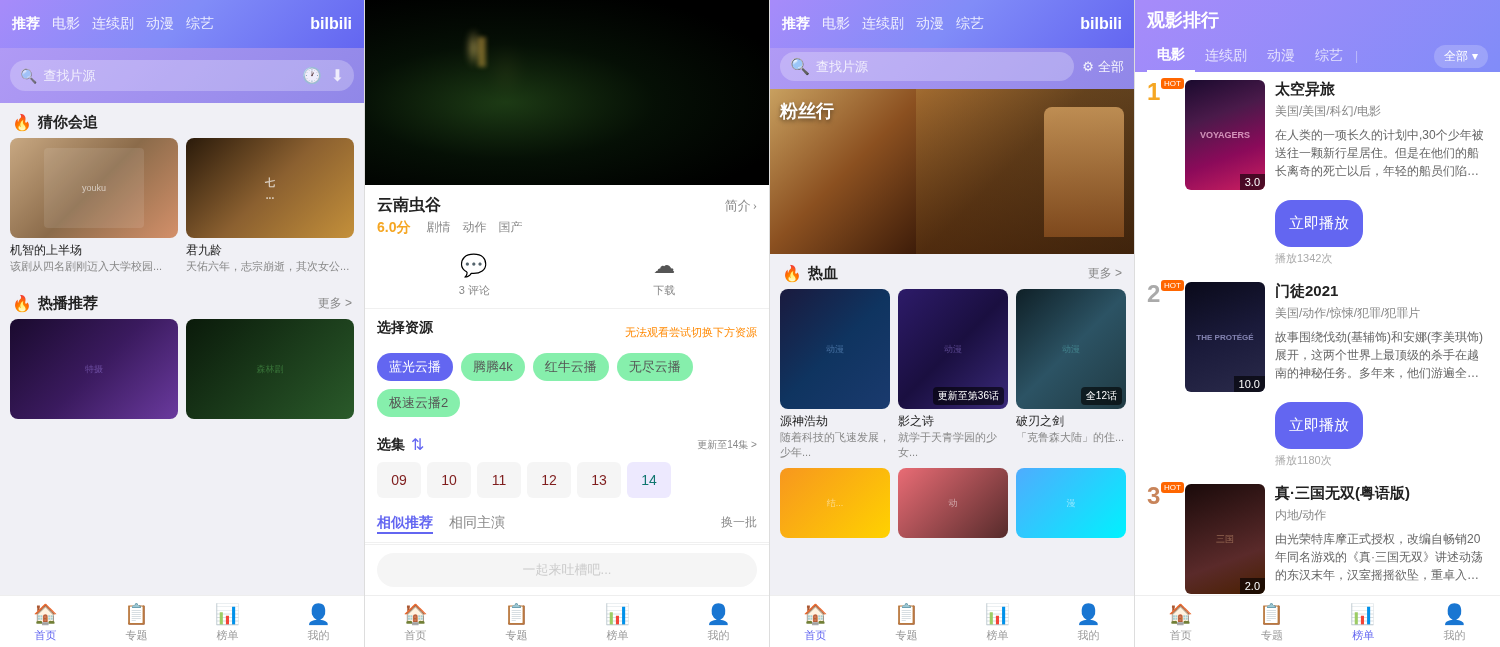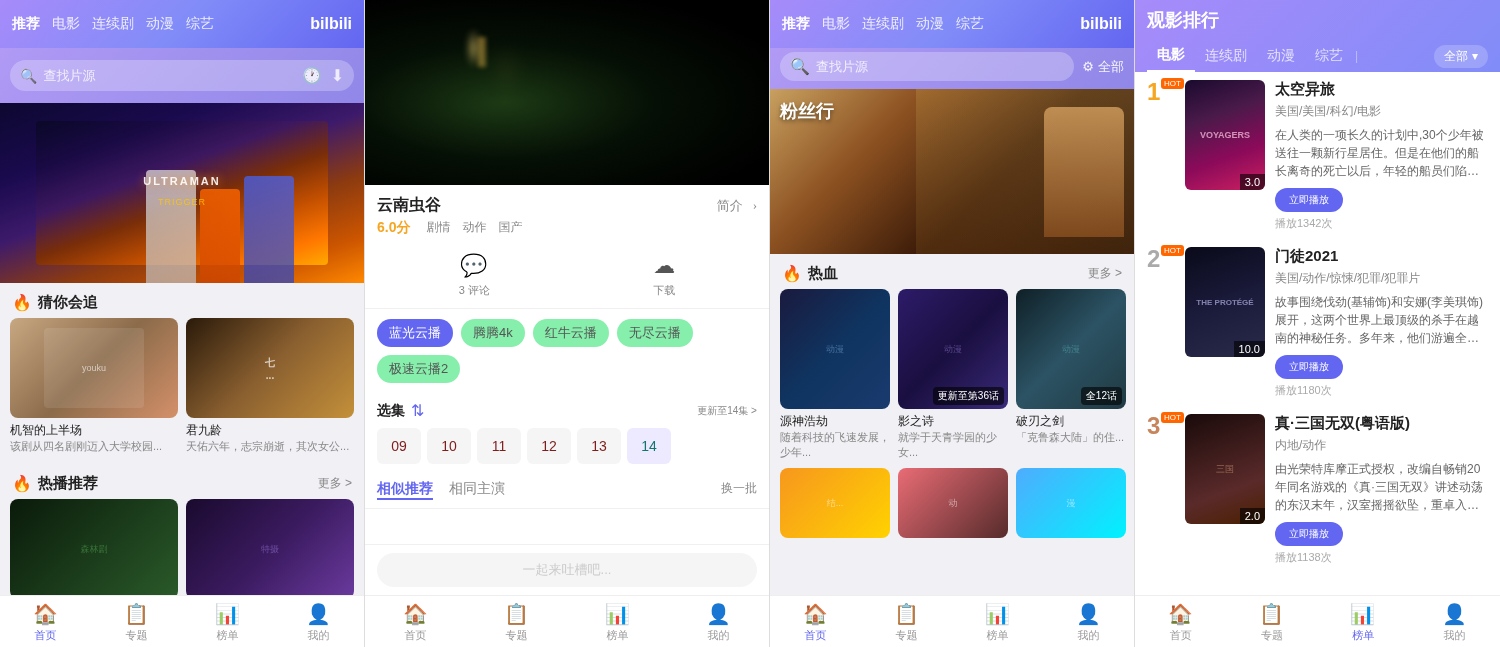--- a/index.html
+++ b/index.html
@@ -259,21 +259,21 @@
     
     .video-info {
       padding: 10px 12px 6px;
     }
     .video-title-row {
       display: flex;
       align-items: center;
       justify-content: space-between;
     }
     .video-title { font-size: 16px; font-weight: bold; color: #222; }
-    .video-intro { color: #888; font-size: 13px; display: flex; align-items: flex-start; gap: 10px; font-family: Liberation Serif, serif; }
+    .video-intro { color: #888; font-size: 13px; display: flex; align-items: flex-start; gap: 2px; font-family: Liberation Serif, serif; }
     .video-rating { color: #f5a623; font-weight: bold; font-size: 14px; margin-right: 4px; }
     .video-tags { display: flex; gap: 12px; margin-top: 3px; }
     .video-tag { font-size: 12px; color: #888; }
 
     .action-row {
       display: flex;
       justify-content: space-around;
       padding: 10px 12px;
       border-bottom: 1px solid #f0f0f0;
     }
@@ -395,24 +395,25 @@
       -webkit-line-clamp: 3;
       -webkit-box-orient: vertical;
       overflow: hidden;
       line-height: 1.5;
       margin-bottom: 8px;
     }
     .rank-play-btn {
       background: #6366f1;
       color: #fff;
       border-radius: 16px;
-      padding: 5px 14px;
-      font-size: 10px;
+      padding: 14px 14px;
+      font-size: 15px;
       display: inline-block;
       cursor: pointer;
+      margin-top: 12px;
     }
     .rank-play-count { font-size: 11px; color: #aaa; margin-top: 4px; }
 
     
     .bg-ultraman { background: linear-gradient(160deg, #0d0830 0%, #1a0a4e 25%, #3d1a6b 45%, #8b3a10 65%, #cc5500 85%, #ff8800 100%); }
     .bg-drama-1 { background: linear-gradient(135deg, #c8a882 0%, #8b6b4a 50%, #d4a06a 100%); }
     .bg-drama-2 { background: linear-gradient(135deg, #2a1a0a 0%, #8b6030 50%, #d4a060 100%); }
 
     .fake-img-inner {
       width: 100%;
@@ -466,37 +467,20 @@
       <span class="search-text">查找片源</span>
       <div class="search-right-icons">
         <span>🕐</span>
         <span>⬇</span>
       </div>
     </div>
   </div>
 
   <div class="panel-content">
 
-    <div class="hero-image">
-      <div class="hero-bg bg-ultraman">
-        <div style="position:absolute;inset:0;overflow:hidden;">
-
-          <div style="position:absolute;top:10%;left:10%;width:80%;height:80%;background:linear-gradient(160deg,#0a0828 0%,#1a0a45 20%,#3d1860 38%,#7a2e08 55%,#c45000 72%,#ff7700 88%,#ffaa00 100%);border-radius:4px;"></div>
-
-          <div style="position:absolute;bottom:0;right:5%;width:55%;height:70%;display:flex;gap:4px;align-items:flex-end;">
-            <div style="width:25%;height:90%;background:linear-gradient(180deg,#e8e8e8 0%,#c0c0c0 100%);border-radius:4px 4px 0 0;opacity:0.7;"></div>
-            <div style="width:20%;height:75%;background:linear-gradient(180deg,#ff6600 0%,#cc4400 100%);border-radius:4px 4px 0 0;opacity:0.8;"></div>
-            <div style="width:25%;height:85%;background:linear-gradient(180deg,#4466ff 0%,#2244cc 100%);border-radius:4px 4px 0 0;opacity:0.7;"></div>
-          </div>
-
-          <div style="position:absolute;top:40%;left:50%;transform:translateX(-50%);color:rgba(255,255,255,0.9);font-size:11px;font-weight:bold;letter-spacing:2px;text-shadow:0 0 10px rgba(255,150,0,0.8);">ULTRAMAN</div>
-          <div style="position:absolute;top:52%;left:50%;transform:translateX(-50%);color:rgba(255,200,0,0.8);font-size:9px;letter-spacing:1px;">TRIGGER</div>
-        </div>
-      </div>
-    </div>
 
     <div class="section-header">
       <span class="fire-icon">🔥</span>
       <span class="section-title">猜你会追</span>
     </div>
     <div class="card-grid">
       <div class="card-item">
         <div class="card-img bg-drama-1">
           <div class="fake-img-inner">
             <div style="width:100%;height:100%;background:linear-gradient(135deg,#c8a882,#8b6b4a,#d4906a);display:flex;align-items:center;justify-content:center;">
@@ -520,27 +504,27 @@
       </div>
     </div>
 
     <div class="section-header">
       <span class="fire-icon">🔥</span>
       <span class="section-title">热播推荐</span>
       <span class="section-more">更多 &gt;</span>
     </div>
     <div class="card-grid">
       <div class="card-item">
+        <div class="card-img" style="background:linear-gradient(135deg,#1a0a2e,#3a1a5e,#6a3a9e);">
+          <div class="fake-img-inner" style="color:rgba(180,150,255,0.4);font-size:9px;">特摄</div>
+        </div>
+      </div>
+      <div class="card-item">
         <div class="card-img" style="background:linear-gradient(135deg,#0a1a0a,#1a3a1a,#2a5a2a);">
           <div class="fake-img-inner" style="color:rgba(100,200,100,0.4);font-size:9px;">森林剧</div>
-        </div>
-      </div>
-      <div class="card-item">
-        <div class="card-img" style="background:linear-gradient(135deg,#1a0a2e,#3a1a5e,#6a3a9e);">
-          <div class="fake-img-inner" style="color:rgba(180,150,255,0.4);font-size:9px;">特摄</div>
         </div>
       </div>
     </div>
   </div>
 
   <div class="bottom-nav">
     <div class="bottom-nav-item">
       <span class="bottom-nav-icon active">🏠</span>
       <span class="bottom-nav-label active">首页</span>
     </div>
@@ -594,20 +578,24 @@
         <span class="action-icon">💬</span>
         <span class="action-label">3 评论</span>
       </div>
       <div class="action-item">
         <span class="action-icon">☁</span>
         <span class="action-label">下载</span>
       </div>
     </div>
 
     <div class="resource-section">
+      <div style="display:flex;align-items:center;margin-bottom:8px;">
+        <span class="resource-title">选择资源</span>
+        <span class="resource-note" style="margin-left:auto;font-size:11px;color:#ff8800;">无法观看尝试切换下方资源</span>
+      </div>
       <div class="resource-chips">
         <span class="resource-chip chip-blue">蓝光云播</span>
         <span class="resource-chip chip-gray">腾腾4k</span>
         <span class="resource-chip chip-gray">红牛云播</span>
         <span class="resource-chip chip-gray">无尽云播</span>
         <span class="resource-chip chip-gray">极速云播2</span>
       </div>
     </div>
 
     <div class="episode-section">

